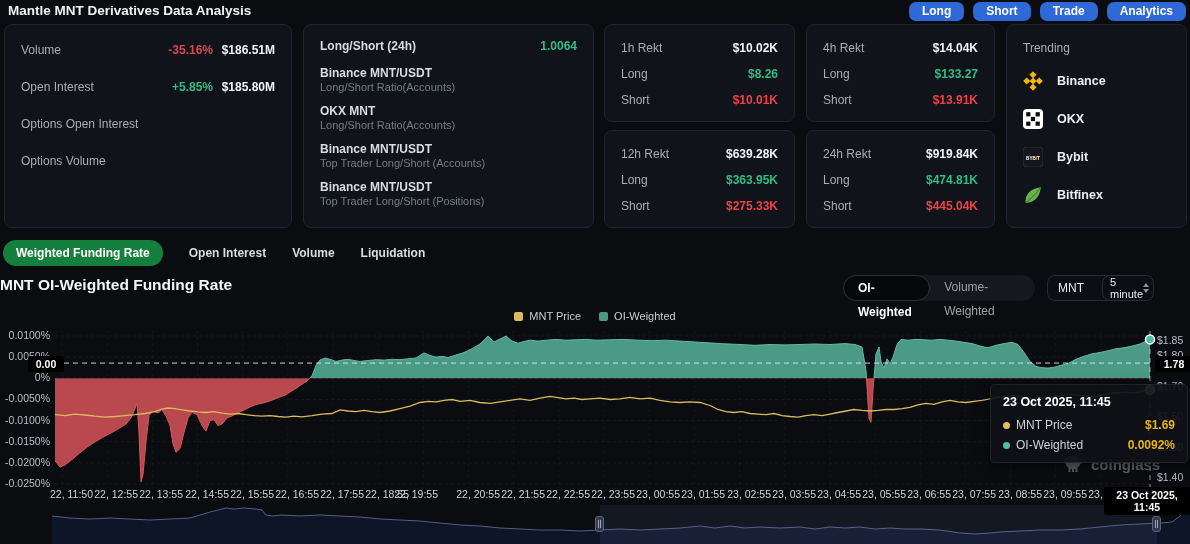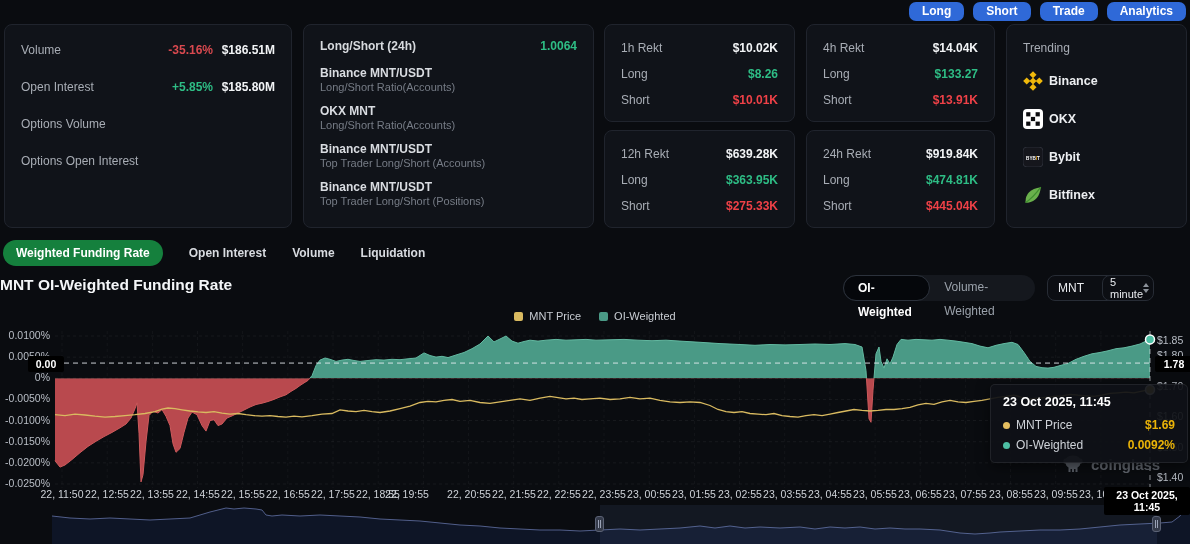--- a/index.html
+++ b/index.html
@@ -25,21 +25,21 @@
   .ratio-item{margin-bottom:10px;cursor:pointer;}
   .ratio-item .t{font-size:12px;font-weight:700;color:#d9dce1;line-height:14px;}
   .ratio-item .s{font-size:11px;color:#767c86;line-height:14px;}
   .p-rekt{padding:16px 16px 0 16px;}
   .rekt-row{display:flex;height:13px;margin-bottom:13px;font-size:12px;align-items:center;}
   .rekt-row .lbl{flex:1;color:#a8adb5;}
   .rekt-row .val{font-weight:700;color:#f2f4f6;}
   .rekt-row .val.pos{color:#2ebd85;} .rekt-row .val.neg{color:#ef4147;}
   .p-trend{left:1006px;top:24px;width:181px;height:204px;padding:16px 16px 0 16px;}
   .trend-title{font-size:12px;color:#a8adb5;height:13px;margin-bottom:16px;}
-  .trend-item{display:flex;align-items:center;gap:6px;height:22px;margin-bottom:16px;cursor:pointer;}
+  .trend-item{display:flex;align-items:center;gap:14px;height:22px;margin-bottom:16px;cursor:pointer;}
   .trend-item .nm{font-size:12.5px;font-weight:700;color:#eceef1;}
   .exlogo{width:20px;height:20px;flex:0 0 20px;}
   
   .tabs{position:absolute;left:3px;top:240px;display:flex;align-items:center;gap:26px;height:26px;}
   .tab{font-size:12px;font-weight:700;color:#d8dbe0;cursor:pointer;}
   .tab.active{background:#15803d;color:#fff;border-radius:14px;padding:6px 13px;}
   
   .sec-title{position:absolute;left:0;top:276px;font-size:15.5px;font-weight:700;color:#f4f6f8;}
   .toggle{position:absolute;left:843px;top:275px;width:192px;height:26px;background:#15181e;
     border-radius:15px;display:flex;align-items:center;box-sizing:border-box;}
@@ -55,21 +55,21 @@
   .spin .up{border-bottom:4px solid #8b919a;} .spin .dn{border-top:4px solid #8b919a;}
   
   .legend{position:absolute;left:0;right:0;top:310px;display:flex;justify-content:center;gap:18px;}
   .leg-item{display:flex;align-items:center;gap:6px;cursor:pointer;}
   .leg-item .sw{width:9px;height:9px;border-radius:2px;}
   .leg-item .tx{font-size:11px;color:#c9cdd3;}
   
   .ylab{position:absolute;font-size:10.5px;color:#b9bec6;height:13px;}
   .ylab.l{left:0;width:50px;text-align:right;}
   .ylab.r{left:1157px;width:33px;text-align:left;}
-  .xlab{position:absolute;top:488px;width:62px;margin-left:-31px;text-align:center;font-size:10.5px;color:#ced2d8;white-space:nowrap;}
+  .xlab{position:absolute;top:488px;width:62px;margin-left:-31px;text-align:right;font-size:10.5px;color:#ced2d8;white-space:nowrap;}
   .axbadge{position:absolute;background:#000;color:#fff;font-size:10.5px;font-weight:700;
     text-align:center;border-radius:2px;padding:2px 4px;z-index:6;}
   
   .tooltip{position:absolute;left:990px;top:384px;width:172px;background:rgba(15,17,23,0.93);
     border:1px solid rgba(255,255,255,0.08);border-radius:5px;padding:10px 12px;z-index:7;box-shadow:0 4px 14px rgba(0,0,0,0.5);}
   .tt-date{font-size:12.5px;font-weight:700;color:#fff;margin-bottom:9px;}
   .tt-row{display:flex;align-items:center;gap:6px;font-size:12px;margin-bottom:6px;}
   .tt-row .dot{width:7px;height:7px;border-radius:50%;}
   .tt-row .l{color:#ced2d8;flex:1;}
   .tt-row .v{color:#eab308;font-weight:700;}
@@ -80,43 +80,44 @@
   .nav-handle{position:absolute;width:9px;height:16px;background:#343a49;border:1px solid #5b6275;
     border-radius:3px;z-index:8;cursor:ew-resize;box-sizing:border-box;}
   .nav-handle::before{content:"";display:block;width:1px;height:8px;background:#9aa2b5;margin:3px 0 0 2px;box-shadow:2px 0 0 #9aa2b5;}
   svg{display:block;}
 </style>
 </head>
 <body>
 
 <div class="screen">
 
+  <div class="page-title">Mantle MNT Derivatives Data Analysis</div>
   <div class="hdr-btns">
     <div class="btn-blue">Long</div>
     <div class="btn-blue">Short</div>
     <div class="btn-blue">Trade</div>
     <div class="btn-blue">Analytics</div>
   </div>
 
   <div class="panel p-stats">
     <div class="stat-row">
       <span class="lbl">Volume</span>
       <span class="pct neg">-35.16%</span>
       <span class="val">$186.51M</span>
     </div>
     <div class="stat-row">
       <span class="lbl">Open Interest</span>
       <span class="pct pos">+5.85%</span>
       <span class="val">$185.80M</span>
     </div>
     <div class="stat-row">
+      <span class="lbl">Options Open Interest</span>
+    </div>
+    <div class="stat-row">
       <span class="lbl">Options Volume</span>
-    </div>
-    <div class="stat-row">
-      <span class="lbl">Options Open Interest</span>
     </div>
   </div>
 
   <div class="panel p-ratio">
     <div class="ratio-head">
       <span class="lbl">Long/Short (24h)</span>
       <span class="val">1.0064</span>
     </div>
     <div class="ratio-item">
       <div class="t">Binance MNT/USDT</div>

